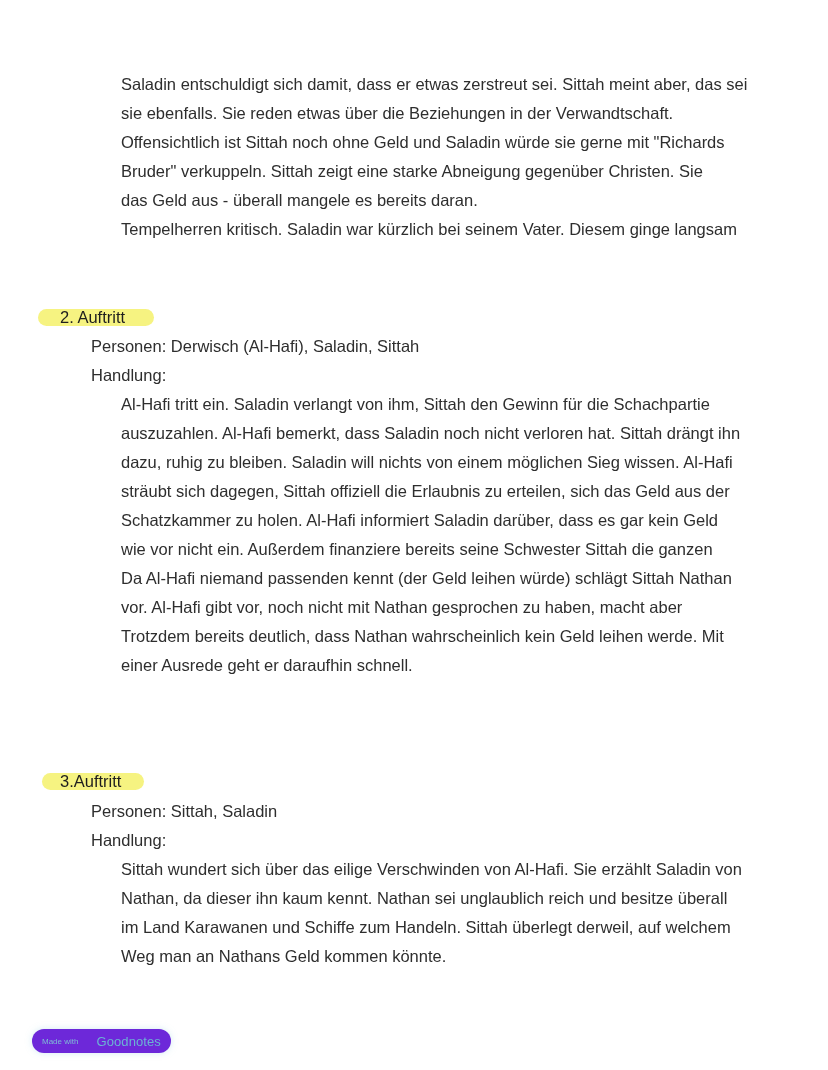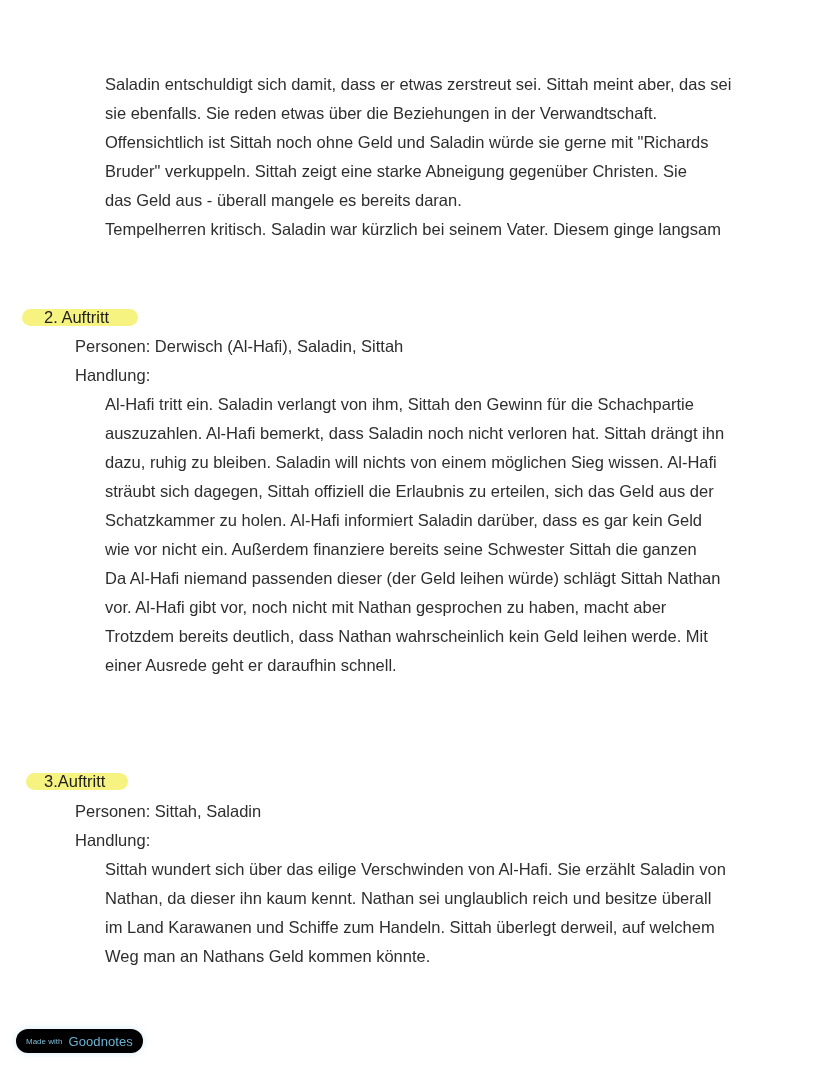--- a/index.html
+++ b/index.html
@@ -11,21 +11,21 @@
       width: 828px;
       height: 1070px;
       position: relative;
       overflow: hidden;
       font-family: "Liberation Sans", "DejaVu Sans", sans-serif;
       color: #2e2e2e;
       font-size: 16.5px;
     }
     .page {
       position: absolute;
-      left: 0;
+      left: 16px;
       top: 0;
       width: 716px;
       height: 1070px;
     }
     .para {
       position: absolute;
       left: 105px;
       width: 700px;
     }
     .line {
@@ -61,24 +61,24 @@
       line-height: 29px;
       white-space: nowrap;
     }
     .badge {
       position: absolute;
       left: 16px;
       top: 1029px;
       height: 24px;
       padding: 0 10px;
       border-radius: 12px;
-      background: #000000;
+      background: #6d28d9;
       display: flex;
       align-items: center;
-      gap: 6px;
+      gap: 18px;
       box-shadow: 0 0 6px rgba(170, 215, 235, 0.5);
     }
     .badge .small {
       font-size: 8px;
       color: #7fbcd6;
     }
     .badge .brand {
       font-size: 13px;
       color: #6bb3d4;
       letter-spacing: 0.1px;
@@ -104,21 +104,21 @@
   </div>
   <div class="meta" style="top:332px;">Personen: Derwisch (Al-Hafi), Saladin, Sittah</div>
   <div class="meta" style="top:361px;">Handlung:</div>
   <div class="para" style="top:390px;">
     <span class="line">Al-Hafi tritt ein. Saladin verlangt von ihm, Sittah den Gewinn für die Schachpartie</span>
     <span class="line">auszuzahlen. Al-Hafi bemerkt, dass Saladin noch nicht verloren hat. Sittah drängt ihn</span>
     <span class="line">dazu, ruhig zu bleiben. Saladin will nichts von einem möglichen Sieg wissen. Al-Hafi</span>
     <span class="line">sträubt sich dagegen, Sittah offiziell die Erlaubnis zu erteilen, sich das Geld aus der</span>
     <span class="line">Schatzkammer zu holen. Al-Hafi informiert Saladin darüber, dass es gar kein Geld</span>
     <span class="line">wie vor nicht ein. Außerdem finanziere bereits seine Schwester Sittah die ganzen</span>
-    <span class="line">Da Al-Hafi niemand passenden dieser (der Geld leihen würde) schlägt Sittah Nathan</span>
+    <span class="line">Da Al-Hafi niemand passenden kennt (der Geld leihen würde) schlägt Sittah Nathan</span>
     <span class="line">vor. Al-Hafi gibt vor, noch nicht mit Nathan gesprochen zu haben, macht aber</span>
     <span class="line">Trotzdem bereits deutlich, dass Nathan wahrscheinlich kein Geld leihen werde. Mit</span>
     <span class="line">einer Ausrede geht er daraufhin schnell.</span>
   </div>
 
   <div class="heading" style="left:44px; top:770px;">
     <span class="hl" style="left:-18px; width:102px;"></span>
     <span class="txt">3.Auftritt</span>
   </div>
   <div class="meta" style="top:797px;">Personen: Sittah, Saladin</div>

